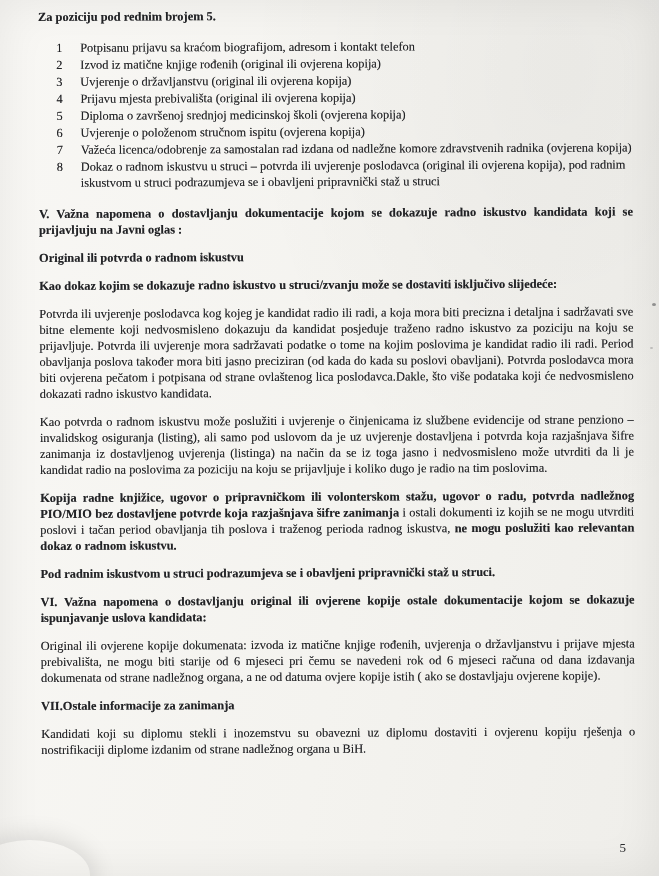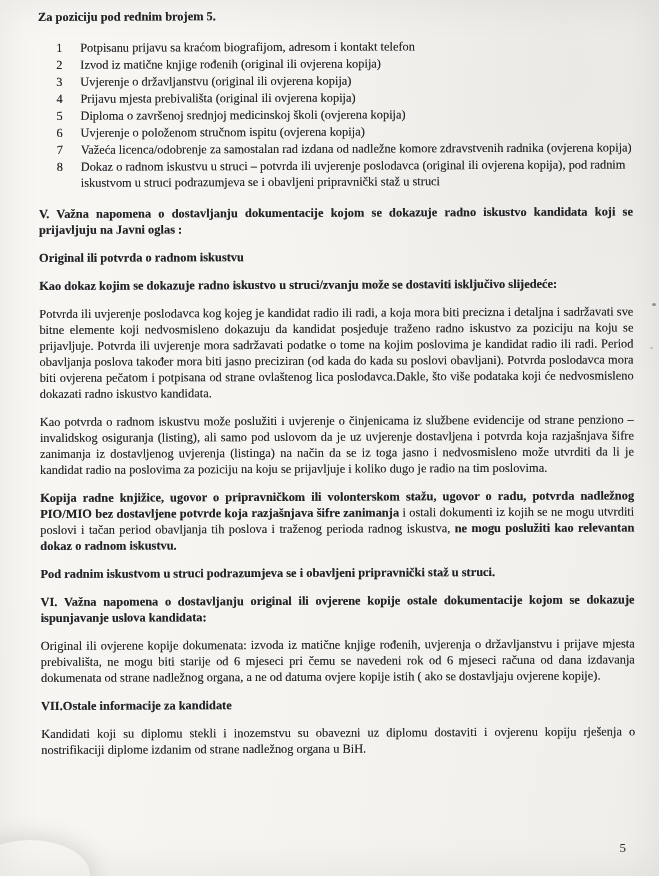--- a/index.html
+++ b/index.html
@@ -110,21 +110,21 @@
     <div>
         <p class="block heading"><span class="b">V. Važna napomena o dostavljanju dokumentacije kojom se dokazuje radno iskustvo kandidata koji se prijavljuju na Javni oglas :</span></p>
         <p class="block heading"><span class="b">Original ili potvrda o radnom iskustvu</span></p>
         <p class="block heading"><span class="b">Kao dokaz kojim se dokazuje radno iskustvo u struci/zvanju može se dostaviti isključivo slijedeće:</span></p>
         <p class="block para"><span>Potvrda ili uvjerenje poslodavca kog kojeg je kandidat radio ili radi, a koja mora biti precizna i detaljna i sadržavati sve bitne elemente koji nedvosmisleno dokazuju da kandidat posjeduje traženo radno iskustvo za poziciju na koju se prijavljuje. Potvrda ili uvjerenje mora sadržavati podatke o tome na kojim poslovima je kandidat radio ili radi.  Period obavljanja poslova također mora biti jasno preciziran (od kada do kada su poslovi obavljani). Potvrda poslodavca mora biti ovjerena pečatom i potpisana od strane ovlaštenog lica poslodavca.Dakle, što više podataka koji će nedvosmisleno dokazati radno iskustvo kandidata.</span></p>
         <p class="block para"><span>Kao potvrda o radnom iskustvu može poslužiti i uvjerenje o činjenicama iz službene evidencije od strane penziono – invalidskog osiguranja (listing), ali samo pod uslovom da je uz uvjerenje dostavljena i potvrda koja razjašnjava šifre zanimanja iz dostavljenog uvjerenja (listinga) na način da se iz toga jasno i nedvosmisleno može utvrditi da li je kandidat radio na poslovima za poziciju na koju se prijavljuje i koliko dugo je radio na tim poslovima.</span></p>
         <p class="block para"><span class="b">Kopija radne knjižice, ugovor o pripravničkom ili volonterskom stažu, ugovor o radu, potvrda nadležnog PIO/MIO bez dostavljene potvrde koja razjašnjava šifre zanimanja</span><span> i ostali dokumenti iz kojih se ne mogu utvrditi poslovi i tačan period obavljanja tih poslova i traženog perioda radnog iskustva, </span><span class="b">ne mogu poslužiti kao relevantan dokaz o radnom iskustvu.</span></p>
         <p class="block heading"><span class="b">Pod radnim iskustvom u struci podrazumjeva se i obavljeni pripravnički staž u struci.</span></p>
         <p class="block heading"><span class="b">VI. Važna napomena o dostavljanju original ili ovjerene kopije ostale dokumentacije kojom se dokazuje  ispunjavanje uslova kandidata:</span></p>
         <p class="block para"><span>Original ili ovjerene kopije dokumenata: izvoda iz matične knjige rođenih, uvjerenja o državljanstvu i prijave mjesta prebivališta, ne mogu biti starije od 6 mjeseci pri čemu se navedeni rok od 6 mjeseci računa od dana izdavanja dokumenata od strane nadležnog organa, a ne od datuma ovjere kopije istih ( ako se dostavljaju ovjerene kopije).</span></p>
-        <p class="block heading"><span class="b">VII.Ostale informacije za kandidate</span></p>
+        <p class="block heading"><span class="b">VII.Ostale informacije za zanimanja</span></p>
         <p class="block para"><span>Kandidati koji su diplomu stekli i inozemstvu su obavezni uz diplomu dostaviti i ovjerenu kopiju rješenja o nostrifikaciji diplome izdanim od strane nadležnog organa u BiH.</span></p>
       </div>
   </div>
   <div class="page-number">5</div>
   <div class="speck speck-1"></div>
   <div class="speck speck-2"></div>
   <div class="corner-shadow"></div>
 </div>
 
 </body></html>

